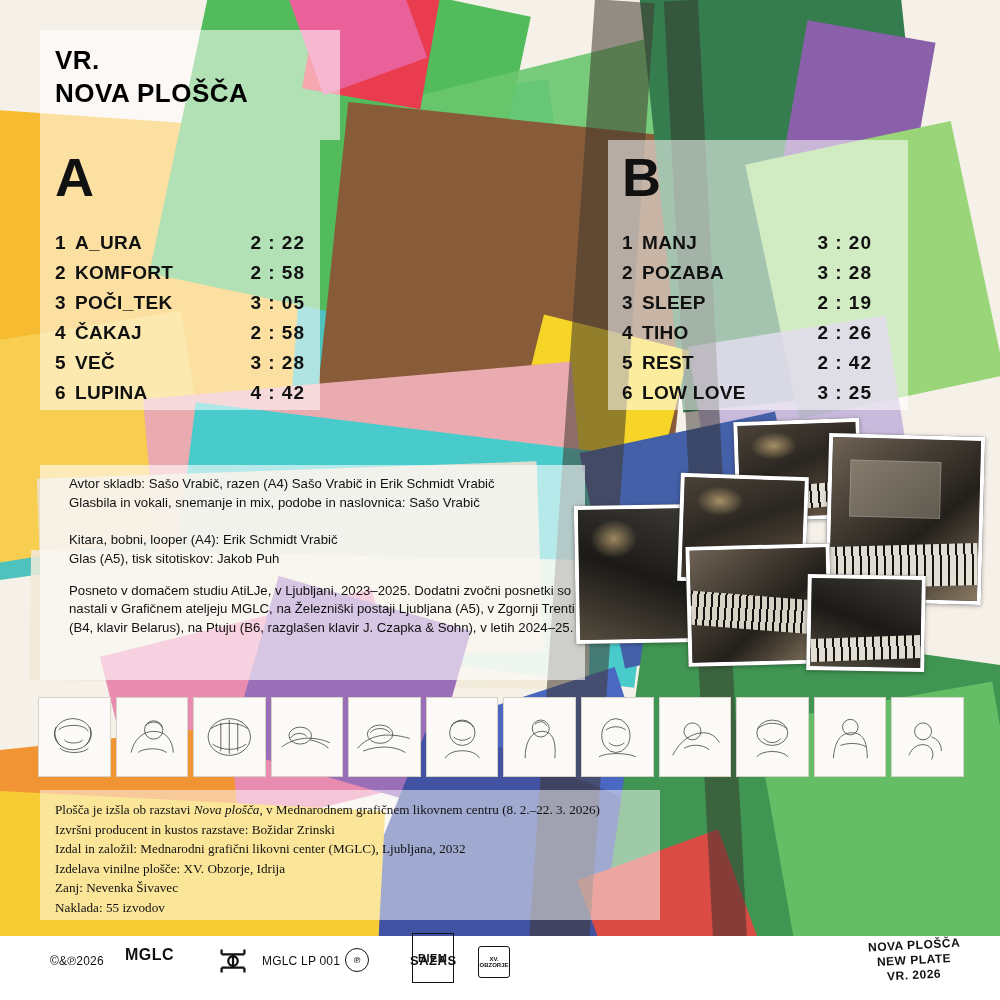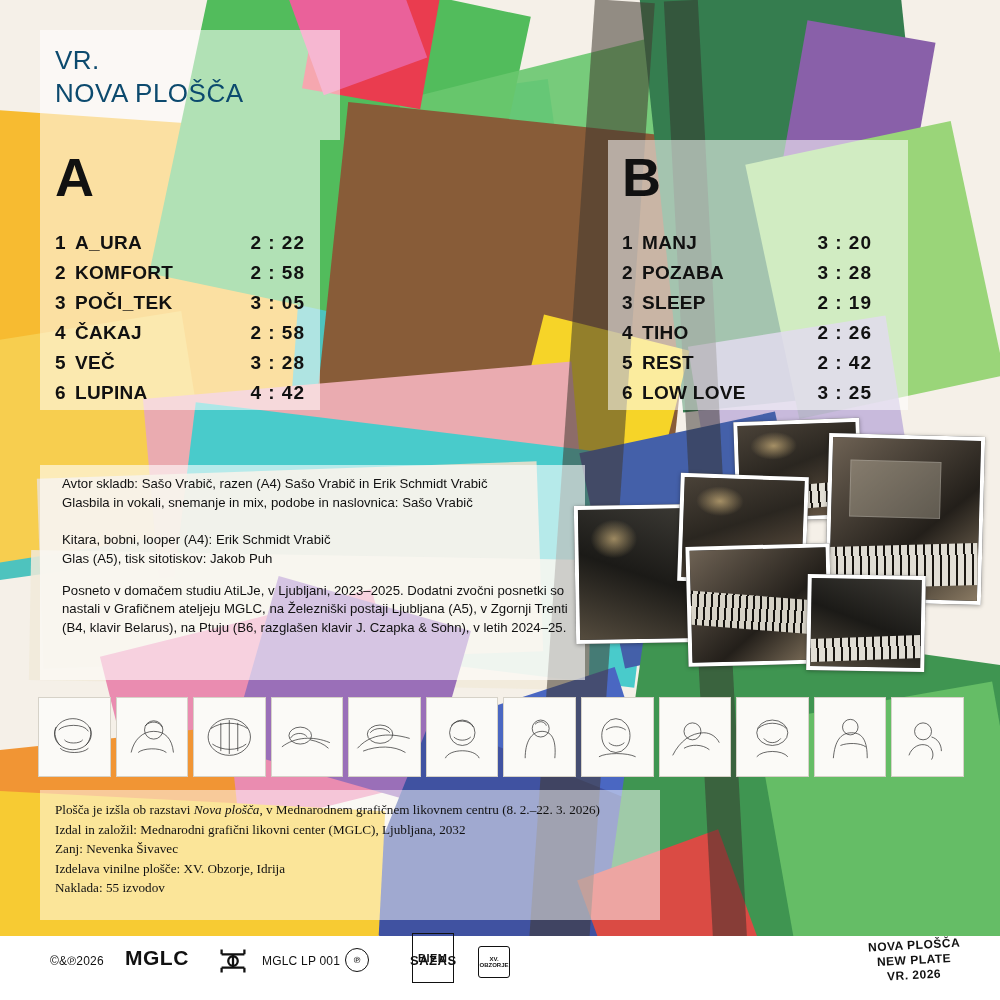--- a/index.html
+++ b/index.html
@@ -183,24 +183,24 @@
     background: rgba(255,255,255,0.55);
   }
 
   
   .content { position: absolute; inset: 0; }
 
   .title {
     position: absolute;
     left: 55px; top: 44px;
     font-size: 26px;
-    font-weight: normal;
+    font-weight: bold;
     line-height: 1.28;
     letter-spacing: .5px;
-    color: #0c4a6e;
+    color: #000000;
     white-space: pre-line;
   }
 
   .side-letter {
     position: absolute;
     font-size: 54px;
     font-weight: bold;
     color: #111;
     line-height: 1;
   }
@@ -227,21 +227,21 @@
   .t-dur { flex: 0 0 auto; letter-spacing: 1px; }
 
   .credits {
     position: absolute;
     left: 55px; top: 475px;
     width: 520px;
     font-size: 13.2px;
     line-height: 1.42;
     color: #111;
   }
-  .credits p { margin: 0 0 13px 7px; }
+  .credits p { margin: 0 0 13px 14px; }
   .credits p:last-child { margin-bottom: 0; }
   .credits em { font-style: italic; }
 
   .bottom-credits {
     position: absolute;
     left: 55px; top: 800px;
     width: 600px;
     font-size: 13.2px;
     line-height: 1.48;
     color: #111;
@@ -313,21 +313,21 @@
   .draw svg { position: absolute; inset: 0; width: 100%; height: 100%; }
 
   
   .footer {
     position: absolute;
     left: 0; right: 0; bottom: 18px;
     height: 40px;
   }
   .f-item { position: absolute; color: #111; }
   .f-copy { left: 50px; top: 12px; font-size: 12px; letter-spacing: .2px; }
-  .f-mglc { left: 125px; top: 4px; font-size: 21px; font-weight: bold; letter-spacing: .5px; }
+  .f-mglc { left: 125px; top: 4px; font-size: 16px; font-weight: bold; letter-spacing: .5px; }
   .f-logo { left: 214px; top: 0px; width: 38px; height: 38px; }
   .f-cat  { left: 262px; top: 12px; font-size: 12px; letter-spacing: .2px; }
   .f-sazas{ left: 345px; top: 6px; display: flex; align-items: center; gap: 6px; }
   .f-biem { left: 412px; top: 6px; }
   .f-circle-logo { left: 478px; top: 4px; }
   .f-stamp { right: 40px; top: -4px; text-align: center; }
   .stamp-line {
     font-size: 12px;
     font-weight: bold;
     letter-spacing: .5px;
@@ -635,23 +635,24 @@
           <path d="M24 66c4-12 16-18 26-14 8 4 10 14 6 20"></path>
               <circle cx="44" cy="32" r="12"></circle>
           <path d="M56 40c8 2 14 10 14 20"></path>
             </g>
           </svg>
       </div>
     </div>
 
     <div class="bottom-credits">
       <div><span>Plošča je izšla ob razstavi </span><em>Nova plošča</em><span>, v Mednarodnem grafičnem likovnem centru (8. 2.–22. 3. 2026)</span></div>
+      <div>Izvršni producent in kustos razstave: Božidar Zrinski</div>
       <div>Izdal in založil: Mednarodni grafični likovni center (MGLC), Ljubljana, 2032</div>
+      <div>Izdelava vinilne plošče: XV. Obzorje, Idrija</div>
       <div>Zanj: Nevenka Šivavec</div>
-      <div>Izdelava vinilne plošče: XV. Obzorje, Idrija</div>
       <div>Naklada: 55 izvodov</div>
     </div>
 
     <div class="footer">
       <div class="f-item f-copy">©&amp;℗2026</div>
       <div class="f-item f-mglc">MGLC</div>
       <div class="f-item f-logo">
         <svg viewBox="0 0 40 40" width="38" height="38">
           <g fill="none" stroke="#111" stroke-width="2.4">
             <path d="M8 8v5M8 32v-5M32 8v5M32 32v-5"></path>

